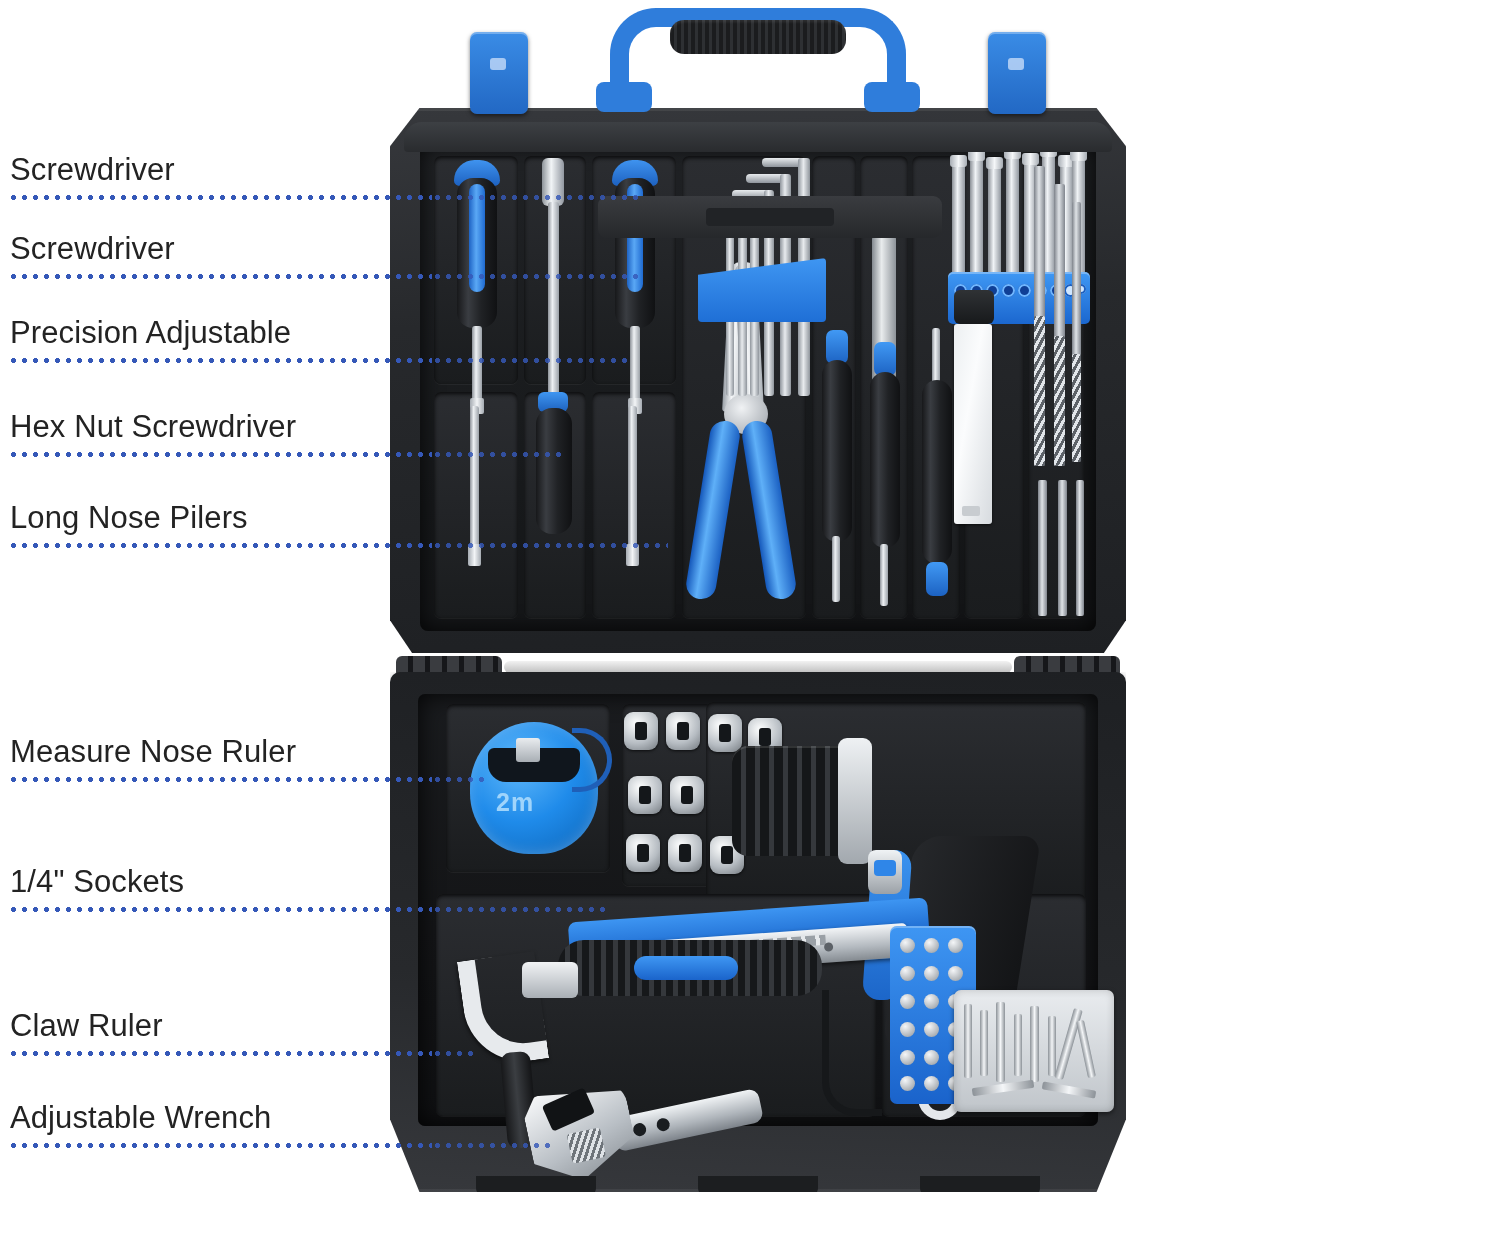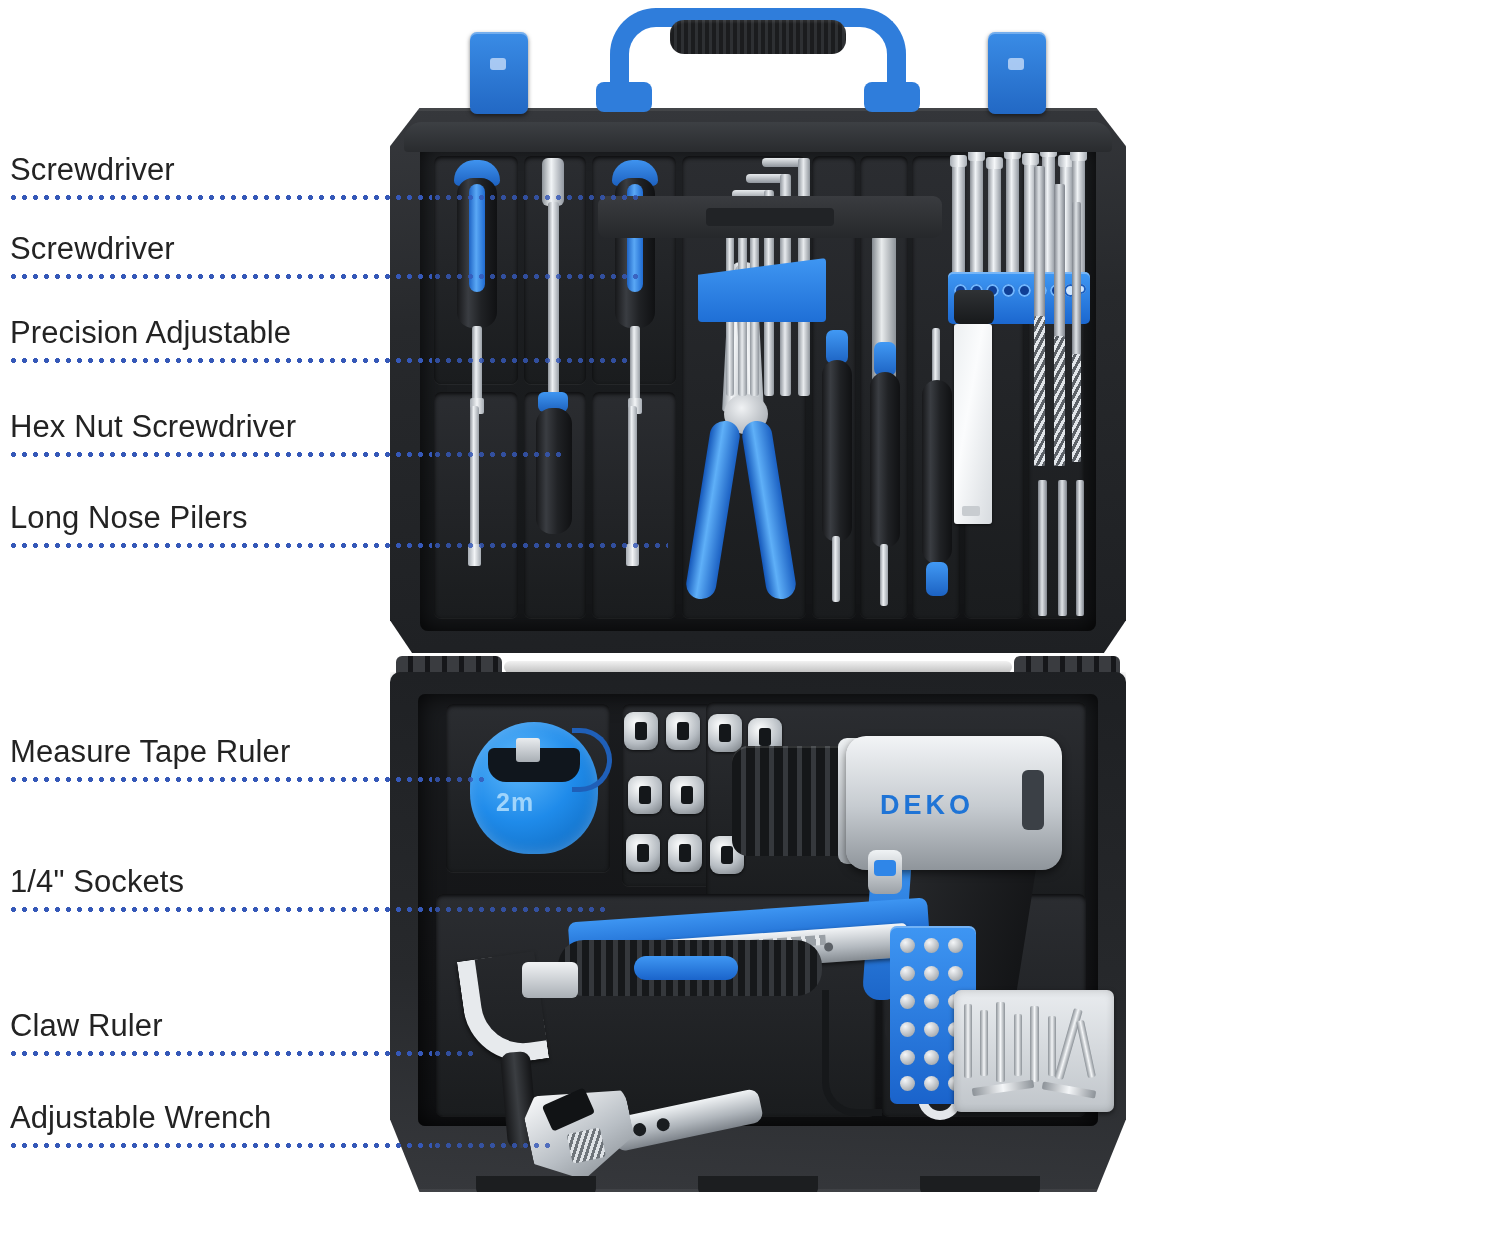--- a/index.html
+++ b/index.html
@@ -477,24 +477,20 @@
           <div class="sock" style="left:44px; top:122px;"></div>
           <div class="sock" style="left:86px; top:124px;"></div>
         </div>
 
         <div id="driver">
           <div id="drvChuck"></div>
           <div id="drvCollar"></div>
           <div id="drvGrip">
               <div class="stripe"></div>
             </div>
-          <div id="drvBody">
-            <div class="deko">DEKO</div>
-            <div class="vent"></div>
-          </div>
           <div id="drvTrig">
               <div class="b"></div>
             </div>
         </div>
 
         <div id="uknife">
           <div class="blue"></div>
           <div class="metal">
               <div class="seg"></div>
               <div class="scr"></div>
@@ -588,21 +584,21 @@
     <div class="leader faint" style="left:432px; top:452px; width:132px;"></div>
   </div>
 
   <div class="callout left">
     <div class="lbl" style="top:502px;">Long Nose Pilers</div>
     <div class="leader" style="left:8px; top:543px; width:424px;"></div>
     <div class="leader faint" style="left:432px; top:543px; width:236px;"></div>
   </div>
 
   <div class="callout left">
-    <div class="lbl" style="top:736px;">Measure Tape Ruler</div>
+    <div class="lbl" style="top:736px;">Measure Nose Ruler</div>
     <div class="leader" style="left:8px; top:777px; width:424px;"></div>
     <div class="leader faint" style="left:432px; top:777px; width:52px;"></div>
   </div>
 
   <div class="callout left">
     <div class="lbl" style="top:866px;">1/4" Sockets</div>
     <div class="leader" style="left:8px; top:907px; width:424px;"></div>
     <div class="leader faint" style="left:432px; top:907px; width:176px;"></div>
   </div>
 

